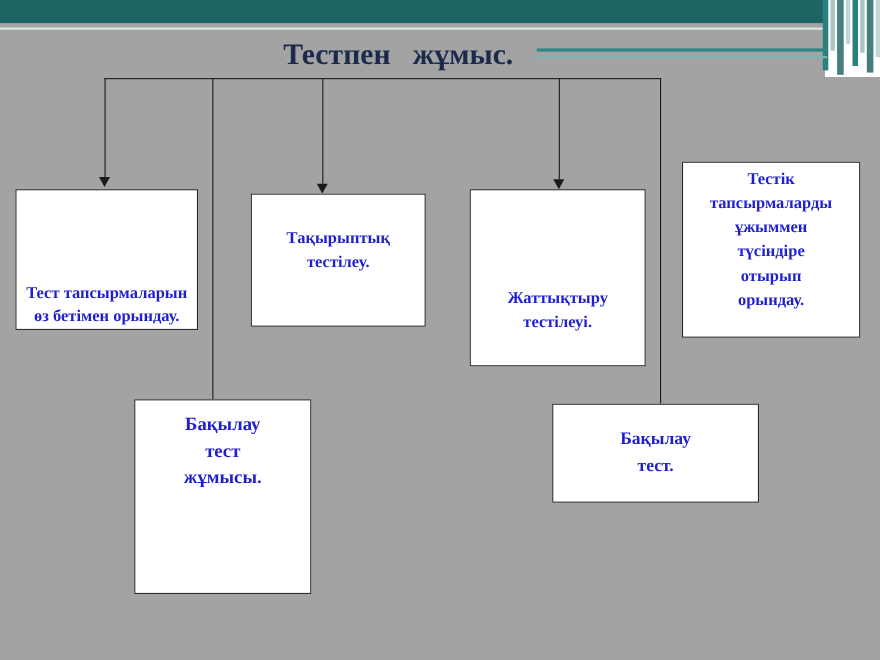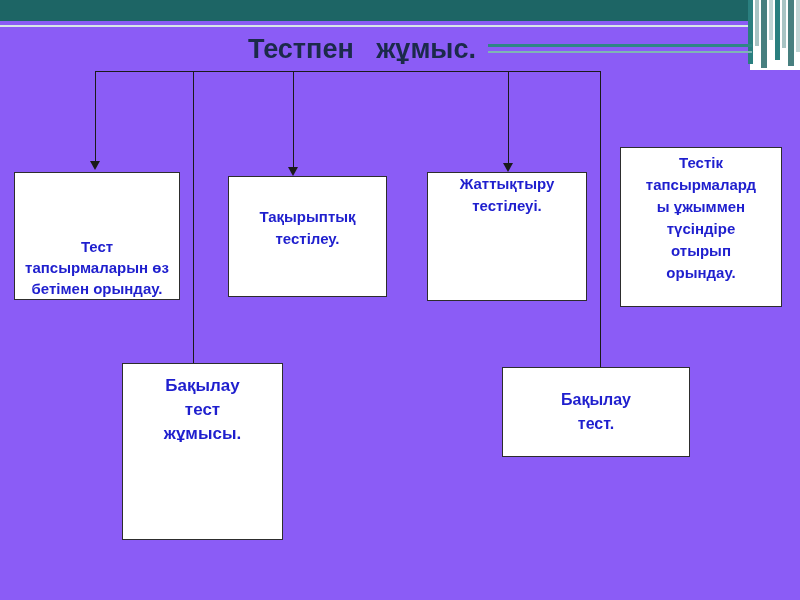--- a/index.html
+++ b/index.html
@@ -6,22 +6,22 @@
     --bar-teal:#1d6565;
     --accent-teal:#2f8686;
     --accent-teal-light:#7fb5b5;
     --box-text-blue:#1f1fce;
     --title-navy:#1b2a4a;
     --line-black:#1a1a1a;
     --box-border:#2d2d2d;
   }
   html,body{margin:0;padding:0;background:#ffffff;}
   .slide{
-    position:relative;width:800px;height:600px;background:#8b5cf6;
-    overflow:hidden;font-family:Liberation Sans, sans-serif;
+    position:relative;width:800px;height:600px;background:#a3a3a3;
+    overflow:hidden;font-family:Liberation Serif, serif;
   }
   .top-bar{position:absolute;left:0;top:0;width:800px;height:21px;background:var(--bar-teal);}
   .bar-underline{position:absolute;left:0;top:25px;width:800px;height:2px;background:#d7e7e7;}
   .corner-stripes{position:absolute;right:0;top:0;width:50px;height:70px;background:#ffffff;display:flex;gap:2px;justify-content:flex-end;}
   .stripe{flex:0 0 auto;}
   .s1{width:5px;height:64px;background:#2a7f7f;}
   .s2{width:4px;height:46px;background:#a8c4c4;}
   .s3{width:6px;height:68px;background:#477f7f;}
   .s4{width:4px;height:40px;background:#c2d6d6;}
   .s5{width:5px;height:60px;background:#2a7f7f;}
@@ -48,21 +48,21 @@
     position:absolute;background:#ffffff;border:1px solid var(--box-border);
     color:var(--box-text-blue);font-weight:bold;text-align:center;
     display:flex;justify-content:center;box-sizing:border-box;
   }
   .node span{display:block;}
 
   .node-1{left:14px;top:172px;width:166px;height:128px;align-items:flex-end;padding-top:8px;font-size:15px;line-height:21px;}
   .node-1 span{width:150px;}
   .node-2{left:228px;top:176px;width:159px;height:121px;align-items:center;padding-bottom:18px;font-size:15px;line-height:22px;}
   .node-2 span{width:130px;}
-  .node-3{left:427px;top:172px;width:160px;height:129px;align-items:flex-start;padding-bottom:28px;font-size:15px;line-height:22px;}
+  .node-3{left:427px;top:172px;width:160px;height:161px;align-items:flex-end;padding-bottom:28px;font-size:15px;line-height:22px;}
   .node-3 span{width:130px;}
   .node-4{left:620px;top:147px;width:162px;height:160px;align-items:flex-start;padding-top:4px;font-size:15px;line-height:22px;}
   .node-4 span{width:112px;overflow-wrap:anywhere;}
   .node-5{left:122px;top:363px;width:161px;height:177px;align-items:flex-start;padding-top:10px;font-size:17px;line-height:24px;}
   .node-5 span{width:100px;}
   .node-6{left:502px;top:367px;width:188px;height:90px;align-items:center;font-size:16px;line-height:24px;}
   .node-6 span{width:80px;}
 </style>
 </head>
 <body>

